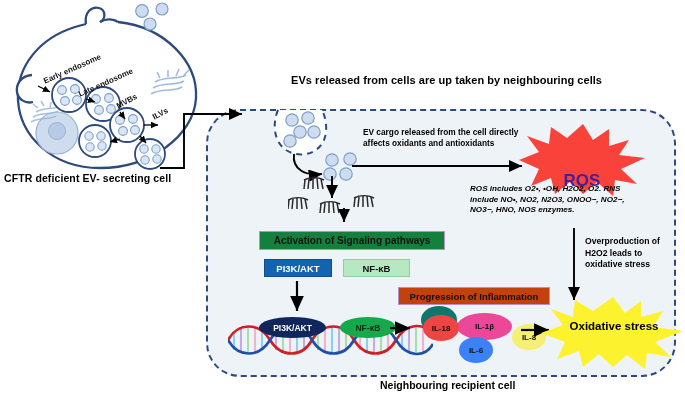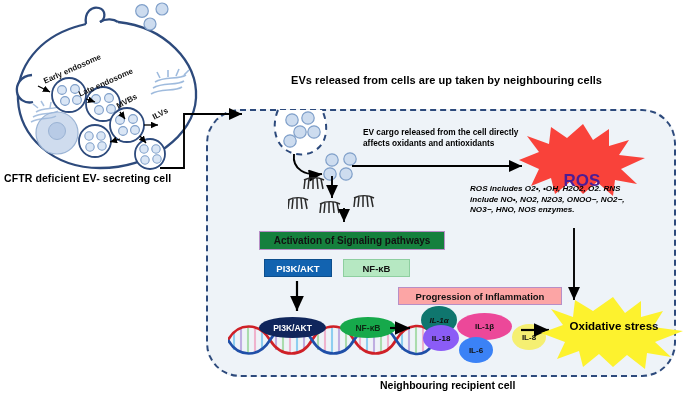--- a/index.html
+++ b/index.html
@@ -71,22 +71,22 @@
     left:264px;top:259px;width:68px;height:18px;
     background:#1263b0;border:1px solid #0d4e8c;
     font-size:9.5px;color:#ffffff;
   }
   #nfkb-box{
     left:343px;top:259px;width:67px;height:18px;
     background:#b6e8c2;border:1px solid #8ecfa0;
     font-size:9.5px;color:#111;
   }
   #inflammation-box{
-    left:398px;top:287px;width:164px;height:18px;
-    background:#fca5a5;border:1px solid #b78ec6;
+    left:398px;top:287px;width:152px;height:18px;
+    background:#c2410c;border:1px solid #b78ec6;
     font-size:9.5px;color:#111;
   }
 
   
   .cyto{
     position:absolute;display:flex;align-items:center;justify-content:center;
     border-radius:50%;font-size:8px;font-weight:bold;color:#111;
   }
 
   
@@ -238,20 +238,21 @@
     <polygon points="64,0 74,16 90,5 90,22 110,16 100,31 126,34 102,45 118,60 96,56 94,72 78,58
                      64,70 52,57 36,70 32,54 12,62 20,45 0,36 20,28 8,12 30,20 32,3 48,14" fill="#f9423a"></polygon>
   </svg>
   <div class="txt" id="ros-label">ROS</div>
 
   <div class="txt" id="ros-list">ROS includes O2•, •OH, H2O2, O2. RNS include NO•, NO2, N2O3, ONOO−, NO2−, NO3−, HNO, NOS enzymes.</div>
 
   <svg class="abs" style="left:566px;top:228px;" width="18" height="86">
     <path d="M 8 0 L 8 72" fill="none" stroke="#000" stroke-width="1.9" marker-end="url(#ah-md)"></path>
   </svg>
+  <div class="txt" id="overproduction-text">Overproduction of H2O2 leads to oxidative stress</div>
 
   <svg class="abs" style="left:288px;top:176px;" width="110" height="54">
     <g stroke="#2b2b2b" stroke-width="1.5" fill="none">
 
       <g transform="translate(16,2)">
         <path d="M0,2 C6,-1 14,-1 20,2"></path>
         <path d="M1,2 L0,11 M5,1 L4,11 M9,0 L9,11 M13,0 L14,11 M17,1 L19,11"></path>
       </g>
 
       <g transform="translate(0,22)">
@@ -346,21 +347,21 @@
   <div class="pill" id="inflammation-box">
     <span>Progression of Inflammation</span>
   </div>
 
   <div class="cyto" style="left:421px;top:306px;width:36px;height:28px;background:#0f766e;font-style:italic;">
     <span>IL-1α</span>
   </div>
   <div class="cyto" style="left:457px;top:313px;width:55px;height:27px;background:#ec4899;">
     <span>IL-1β</span>
   </div>
-  <div class="cyto" style="left:423px;top:325px;width:36px;height:26px;background:#8b5cf6;">
+  <div class="cyto" style="left:423px;top:315px;width:36px;height:26px;background:#ef4444;">
     <span>IL-18</span>
   </div>
   <div class="cyto" style="left:459px;top:337px;width:34px;height:26px;background:#3b82f6;">
     <span>IL-6</span>
   </div>
   <div class="cyto" style="left:512px;top:324px;width:34px;height:26px;background:#f5ef72;align-items:center;">
     <span>IL-8</span>
   </div>
 
   <svg class="abs" style="left:521px;top:322px;" width="42" height="16">

